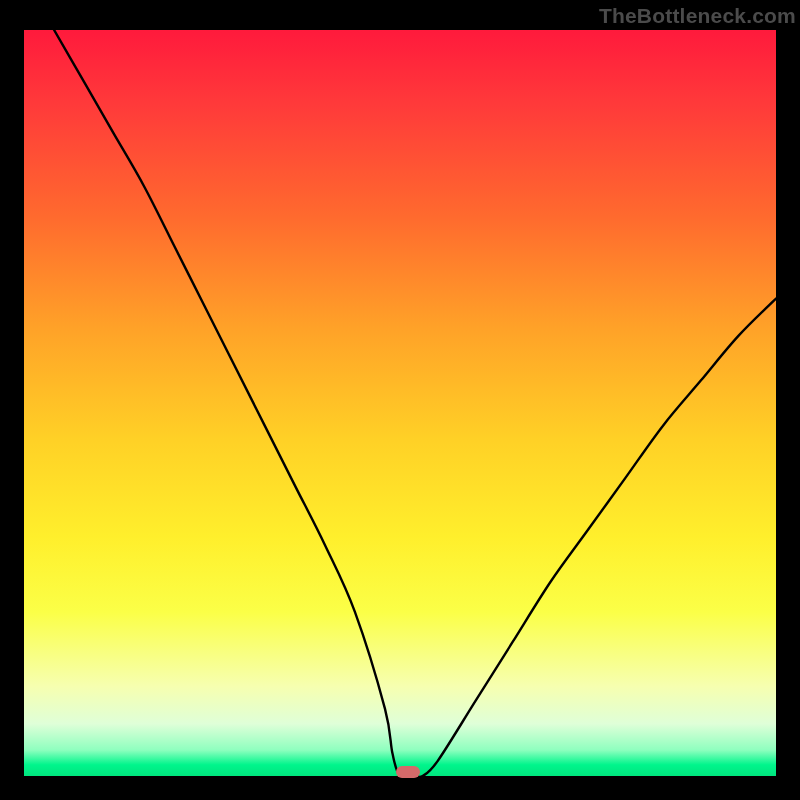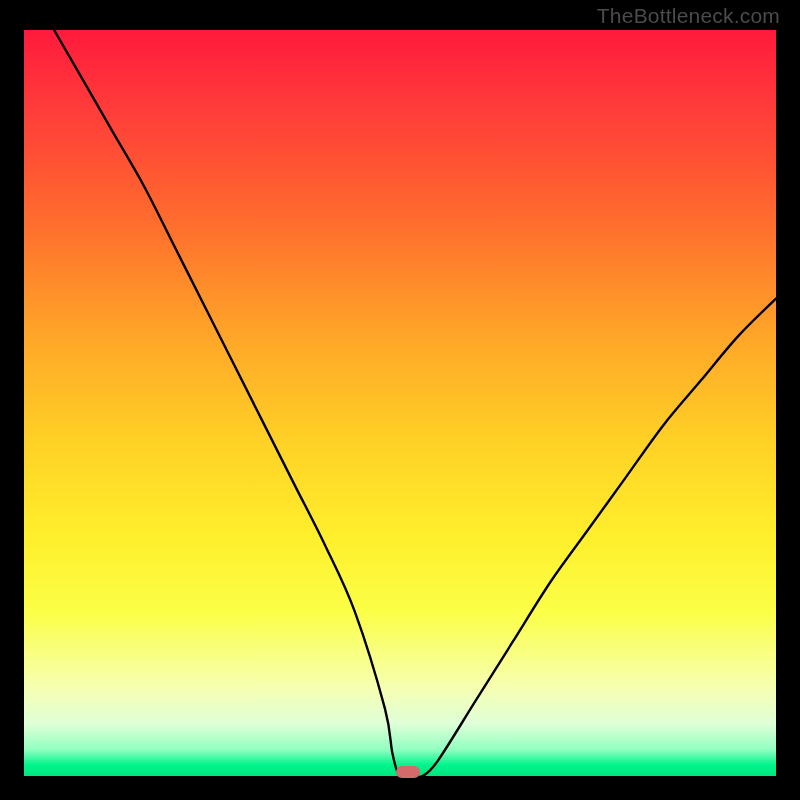--- a/index.html
+++ b/index.html
@@ -13,24 +13,24 @@
   }
   .container {
     position: relative;
     width: 800px;
     height: 800px;
     background: #000;
   }
   .watermark {
     position: absolute;
     top: 4px;
-    right: 20px;
+    right: 4px;
     color: #4b4b4b;
     font-size: 21px;
-    font-weight: 400;
+    font-weight: 700;
     letter-spacing: 0.2px;
     z-index: 10;
   }
   .plot-area {
     position: absolute;
     left: 24px;
     top: 30px;
     width: 752px;
     height: 746px;
     background: linear-gradient(to bottom,

